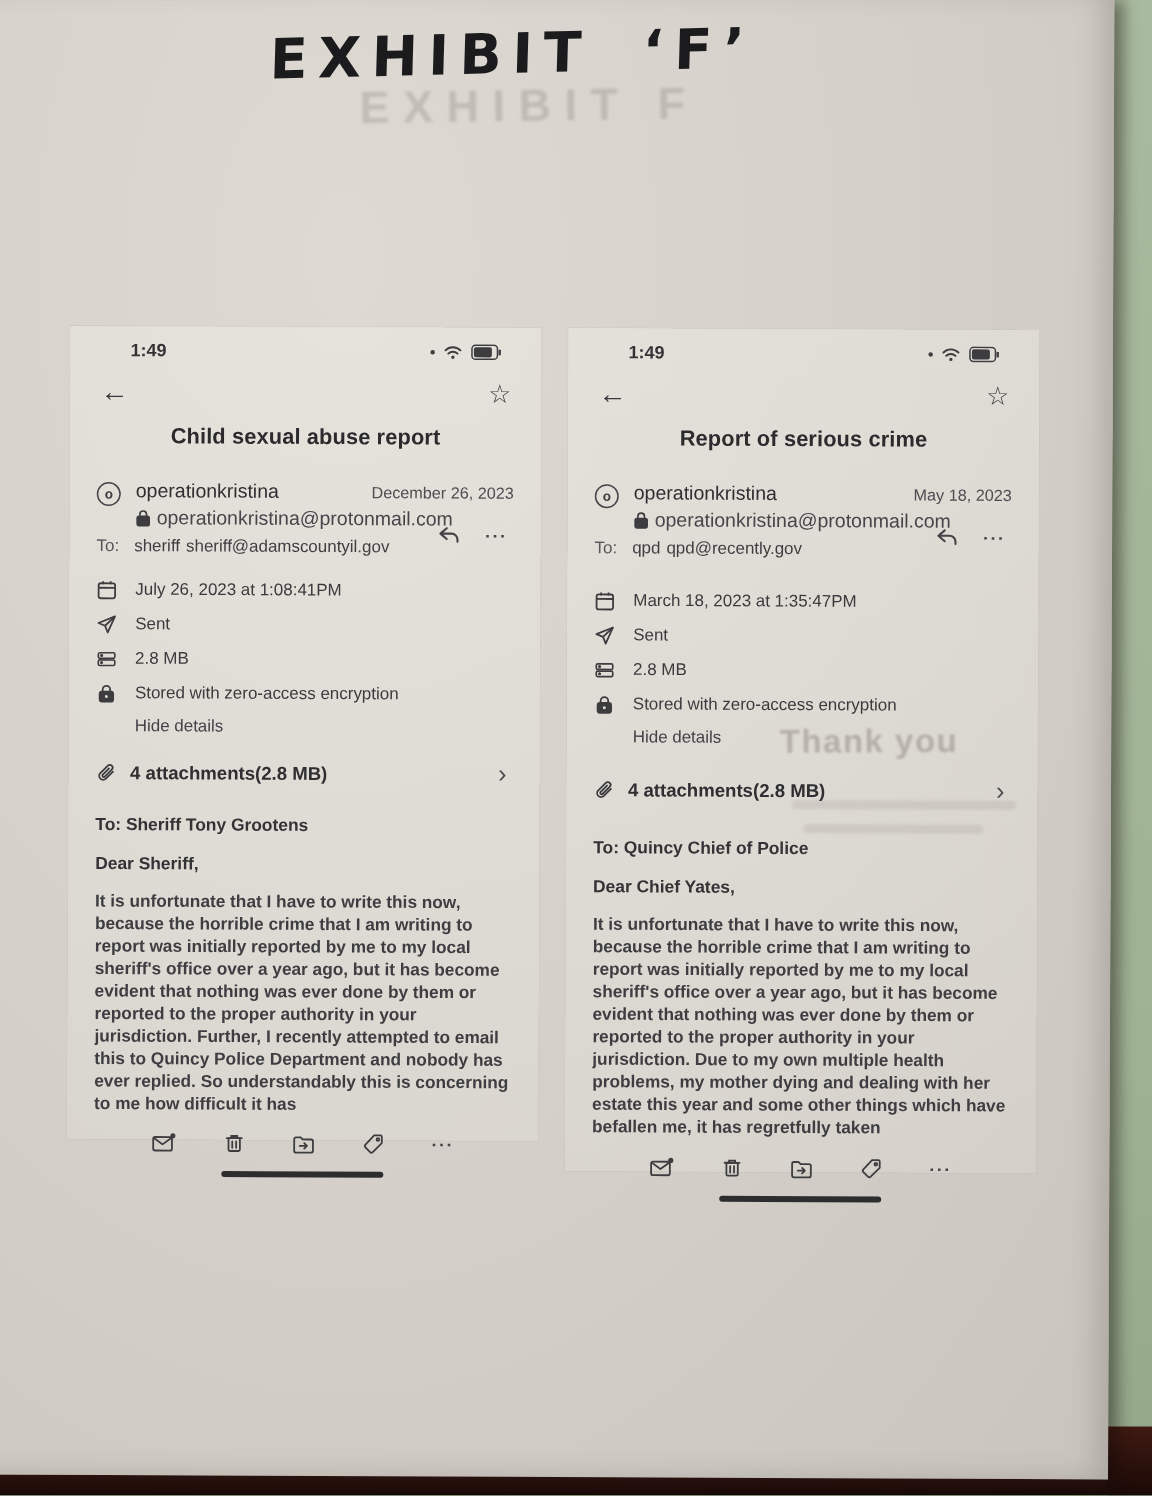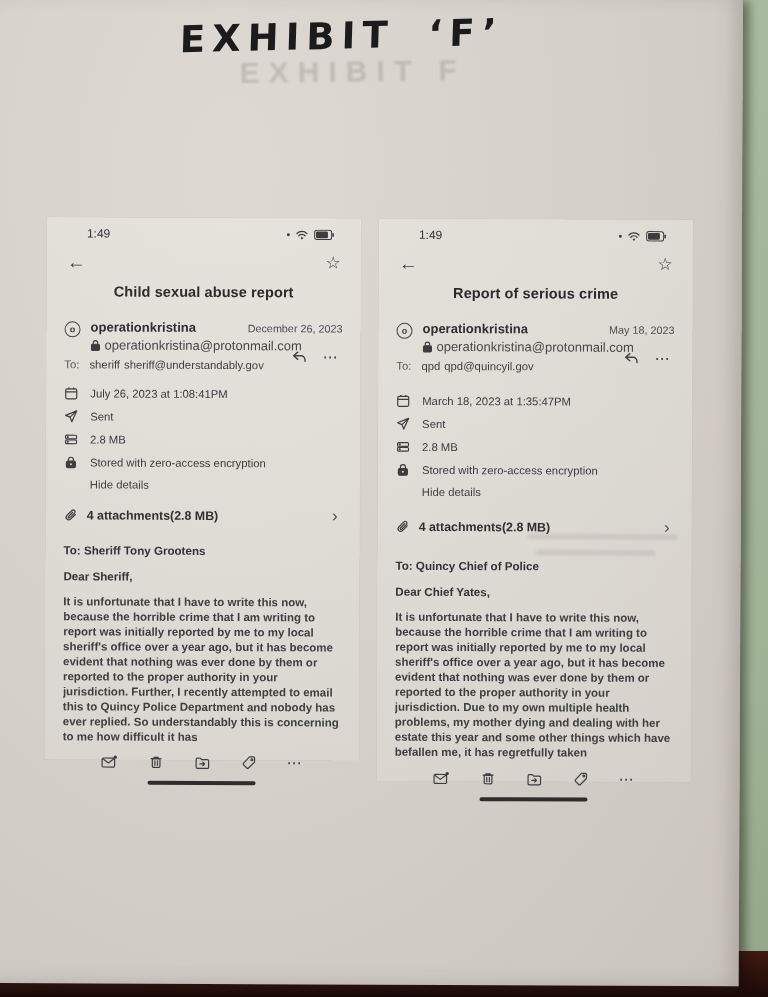--- a/index.html
+++ b/index.html
@@ -32,39 +32,39 @@
 
   
   .screen { position:absolute; z-index:2; padding:0 18px;
             background:linear-gradient(180deg, rgba(246,244,240,.34), rgba(240,238,233,.20));
             box-shadow:0 0 0 .5px rgba(180,175,168,.25); color:#3a3a3d; }
   .screen--left  { left:58px;  top:226px; width:314px; height:542px; }
   .screen--right { left:390px; top:226px; width:314px; height:562px; }
 
   .statusbar { display:flex; justify-content:space-between; align-items:center;
                padding:9px 8px 0 22px; }
-  .statusbar .time { font-size:12px; font-weight:normal; color:#333336;text-align:center; }
+  .statusbar .time { font-size:12px; font-weight:bold; color:#333336;text-align:center; }
   .sicons { display:flex; align-items:center; gap:5px; }
   .sigdot { width:3px; height:3px; border-radius:50%; background:#3d3d40; }
 
   .navrow { display:flex; justify-content:space-between; align-items:center;
             margin-top:12px; padding:0 2px; }
   .back-glyph { font-size:19px; color:#39393c; line-height:1; }
   .star-glyph { font-size:17px; color:#39393c; line-height:1; }
 
   .subject { margin-top:12px; text-align:center; font-weight:bold; font-size:14.5px;
              color:#2b2b2e; letter-spacing:.1px; }
 
   .sender { position:relative; margin-top:20px; display:flex; gap:10px; }
   .avatar { flex:0 0 auto; width:16px; height:16px; margin-top:2px; border:1.4px solid #46464a;
             border-radius:50%; font-size:9px; font-weight:bold; color:#3c3c3e;
             display:flex; align-items:center; justify-content:center; }
   .sender-main { flex:1; }
   .sender-row1 { display:flex; justify-content:space-between; align-items:baseline; }
-  .sender-name { font-weight:bold; font-size:13px; color:#2e2e31; }
+  .sender-name { font-weight:normal; font-size:13px; color:#2e2e31; }
   .sender-date { font-size:10.8px; color:#4d4d51; }
   .sender-row2 { display:flex; align-items:center; gap:4px; margin-top:3px; }
   .sender-email { font-size:13px; color:#46464a; }
   .sender-actions { position:absolute; right:4px; top:30px; display:flex; gap:16px; align-items:center; }
   .dots { font-size:12px; font-weight:bold; letter-spacing:1px; color:#47474b; line-height:1; }
 
   .to-row { margin-top:6px; font-size:11.3px; color:#3e3e41; }
   .to-label { color:#56565b; margin-right:10px;text-align:center; }
   .to-name { font-weight:normal; margin-right:4px; }
 
@@ -143,21 +143,21 @@
         </div>
         <span class="sender-actions">
           <svg width="16" height="13" viewBox="0 0 16 13" fill="none" stroke="#434347" stroke-width="1.4" stroke-linecap="round" stroke-linejoin="round">
               <path d="M6.4 1.8 2.2 5.4l4.2 3.6M2.4 5.4h7.2a4 4 0 0 1 4 4v1.4"></path>
             </svg>
           <span class="dots">···</span>
         </span>
       </div>
 
       <div class="to-row">
-        <span class="to-label">To:</span><span class="to-name">sheriff</span><span class="to-addr">sheriff@understandably.gov</span>
+        <span class="to-label">To:</span><span class="to-name">sheriff</span><span class="to-addr">sheriff@adamscountyil.gov</span>
       </div>
 
       <div class="details">
         <div class="detail-row">
           <svg width="14" height="14" viewBox="0 0 14 14" fill="none" stroke="#3d3d40" stroke-width="1.2">
               <rect x="1.5" y="2.5" width="11" height="10" rx="1.5"></rect>
               <path d="M1.5 5.5h11M4.5 1.2v2M9.5 1.2v2"></path>
             </svg>
           <span class="detail-text">July 26, 2023 at 1:08:41PM</span>
         </div>
@@ -263,21 +263,21 @@
         </div>
         <span class="sender-actions">
           <svg width="16" height="13" viewBox="0 0 16 13" fill="none" stroke="#434347" stroke-width="1.4" stroke-linecap="round" stroke-linejoin="round">
               <path d="M6.4 1.8 2.2 5.4l4.2 3.6M2.4 5.4h7.2a4 4 0 0 1 4 4v1.4"></path>
             </svg>
           <span class="dots">···</span>
         </span>
       </div>
 
       <div class="to-row">
-        <span class="to-label">To:</span><span class="to-name">qpd</span><span class="to-addr">qpd@quincyil.gov</span>
+        <span class="to-label">To:</span><span class="to-name">qpd</span><span class="to-addr">qpd@recently.gov</span>
       </div>
 
       <div class="details">
         <div class="detail-row">
           <svg width="14" height="14" viewBox="0 0 14 14" fill="none" stroke="#3d3d40" stroke-width="1.2">
               <rect x="1.5" y="2.5" width="11" height="10" rx="1.5"></rect>
               <path d="M1.5 5.5h11M4.5 1.2v2M9.5 1.2v2"></path>
             </svg>
           <span class="detail-text">March 18, 2023 at 1:35:47PM</span>
         </div>
@@ -337,16 +337,17 @@
           </svg>
         <svg width="15" height="15" viewBox="0 0 15 15" fill="none" stroke="#3d3d40" stroke-width="1.2" stroke-linejoin="round">
             <path d="M7.8 1.8h4.1c.6 0 1 .4 1 1v4.1l-6 6a1.3 1.3 0 0 1-1.8 0L2 9.8a1.3 1.3 0 0 1 0-1.8z"></path>
             <circle cx="10.3" cy="4.5" r="0.9"></circle>
           </svg>
         <span class="dots">···</span>
       </div>
       <div class="homebar"></div>
     </div>
 
+    <div class="ghost-thanks">Thank you</div>
     <div class="ghost-line" style="left:540px; top:540px; width:150px;"></div>
     <div class="ghost-line" style="left:548px; top:556px; width:120px;"></div>
   </div>
 </div>
 
 </body></html>

